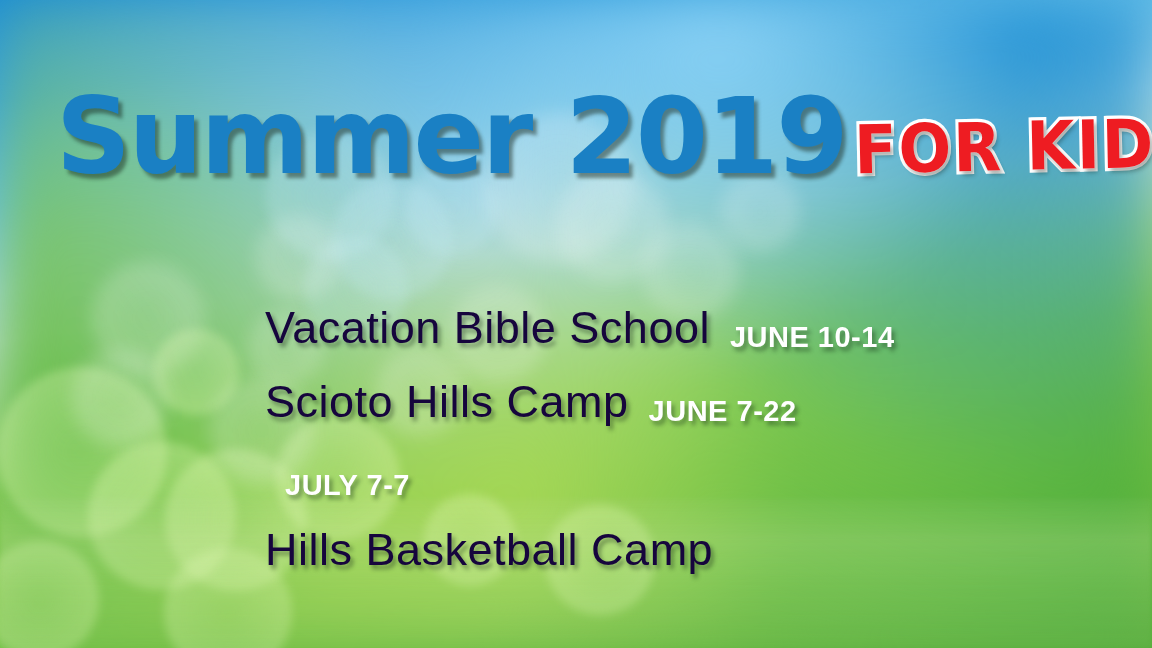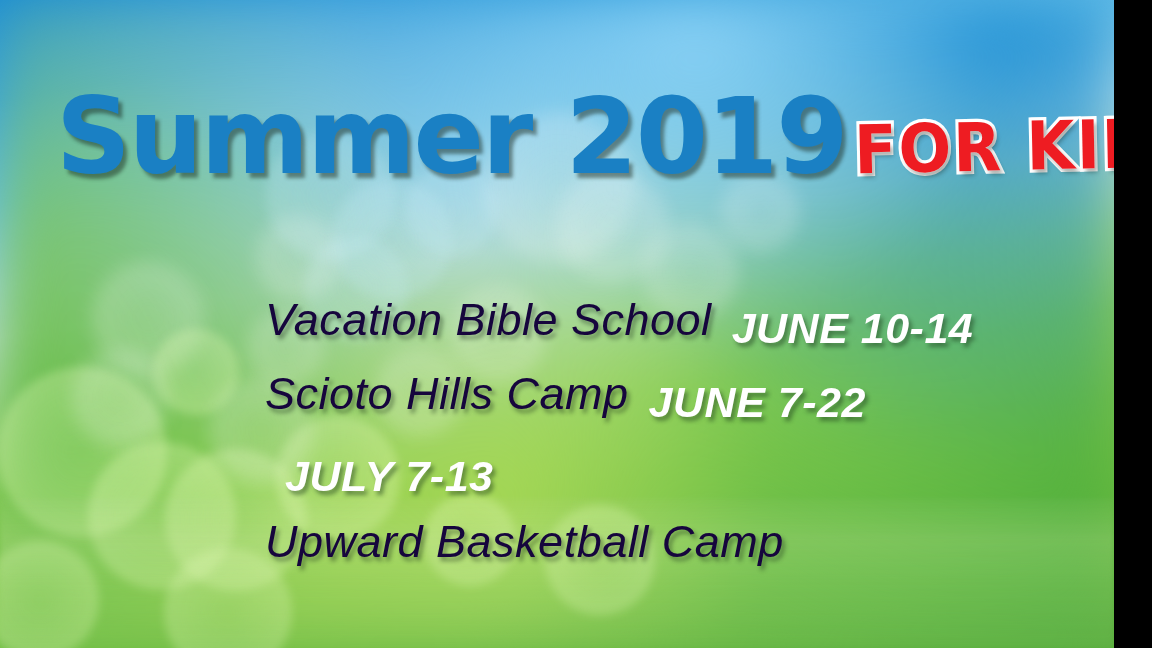--- a/index.html
+++ b/index.html
@@ -3,39 +3,38 @@
 <meta charset="utf-8">
 <title>Summer 2019 For Kids</title>
 <style>
   html, body {
     margin: 0;
     padding: 0;
     background: #000;
   }
   #poster {
     position: relative;
-    width: 1070px;
+    width: 1152px;
     height: 648px;
     overflow: hidden;
     font-family: "DejaVu Sans", sans-serif;
     
     background:
       linear-gradient(170deg,
         #1f8fd6 0%,
         #3aa3df 12%,
         #69c0e8 24%,
         #a8d9e8 34%,
         #bfe0da 40%,
         #a9d88f 50%,
         #8ccc5c 60%,
         #79c247 70%,
         #6bbc40 80%,
         #63b63d 90%,
         #58ad39 100%);
-    padding-left: 44px;
   }
 
   
   .bg-layer {
     position: absolute;
     inset: 0;
     pointer-events: none;
   }
 
   
@@ -154,37 +153,36 @@
   #schedule {
     position: absolute;
     left: 265px;
     top: 286px;
     display: flex;
     flex-direction: column;
     gap: 6px;
   }
   .sched-row {
     display: flex;
-    align-items: center;
+    align-items: flex-end;
     white-space: nowrap;
     height: 68px;
-    font-style: italic;
   }
   .event-name {
     font-family: "Liberation Sans", sans-serif;
     font-weight: normal;
     font-size: 45px;
     letter-spacing: 0.5px;
     color: #16053d;
     text-shadow: 3px 4px 4px rgba(25,45,25,0.45);
   }
   .event-date {
     font-family: "Liberation Sans", sans-serif;
     font-weight: bold;
-    font-size: 43px;
+    font-size: 29px;
     letter-spacing: 0.5px;
     color: #ffffff;
     margin-left: 20px;
     text-shadow: 3px 4px 4px rgba(25,55,25,0.48);
     margin-top: 16px;
   }
 </style>
 </head>
 <body>
 
@@ -227,20 +225,20 @@
   <div id="schedule">
       <div class="sched-row">
         <span class="event-name">Vacation Bible School</span>
         <span class="event-date">JUNE  10-14</span>
       </div>
       <div class="sched-row">
         <span class="event-name">Scioto Hills Camp</span>
         <span class="event-date">JUNE  7-22</span>
       </div>
       <div class="sched-row">
-        <span class="event-date">JULY  7-13</span>
-      </div>
-      <div class="sched-row">
-        <span class="event-name">Upward Basketball Camp</span>
+        <span class="event-date">JULY  7-7</span>
+      </div>
+      <div class="sched-row">
+        <span class="event-name">Hills Basketball Camp</span>
       </div>
     </div>
 
 </div>
 
 </body></html>

